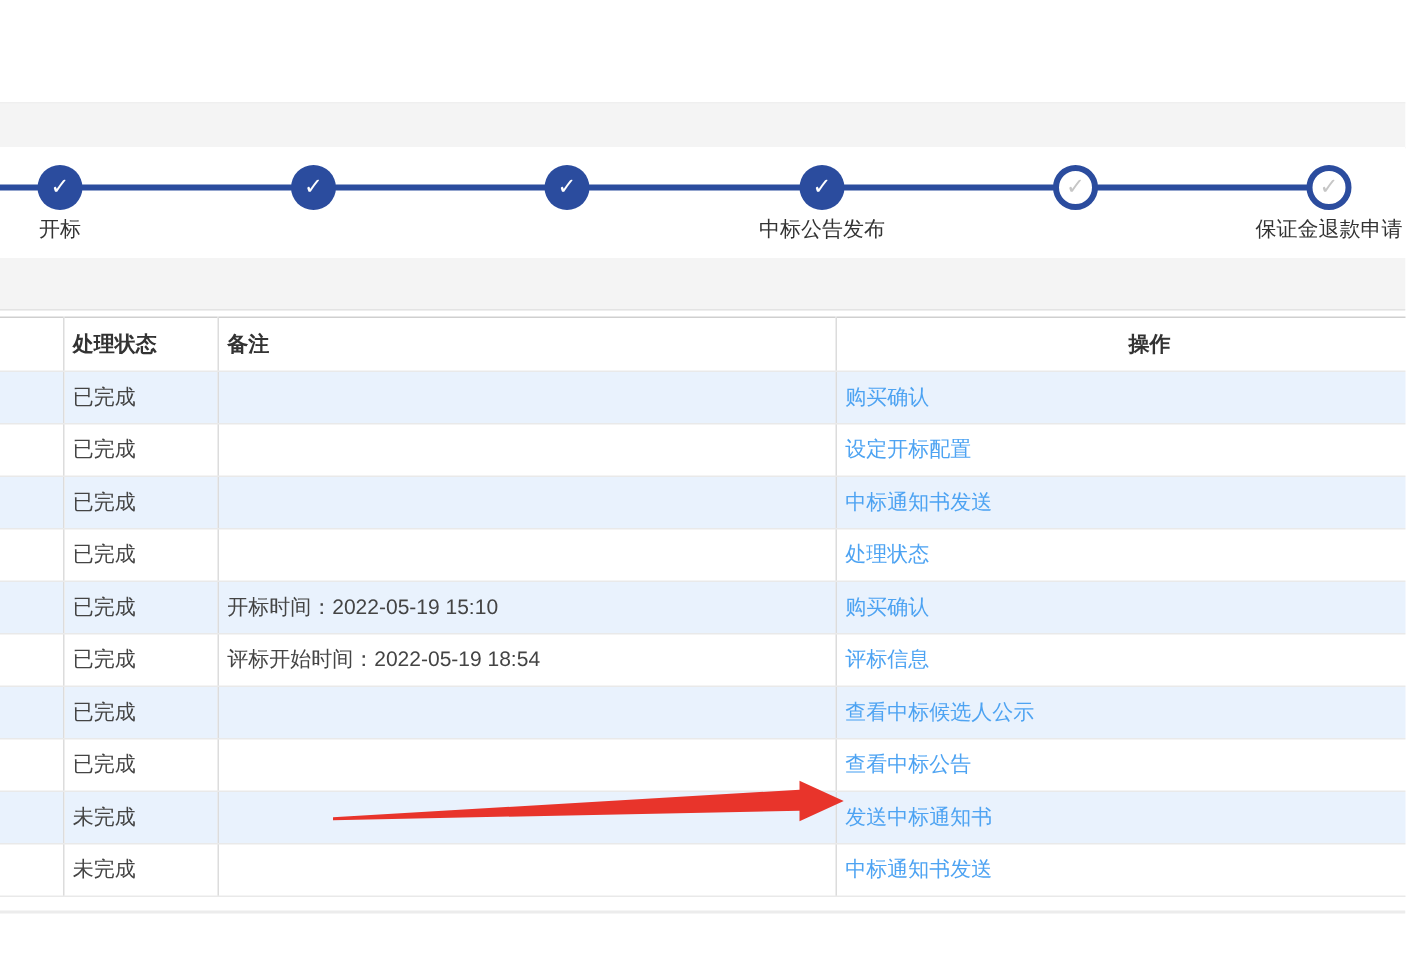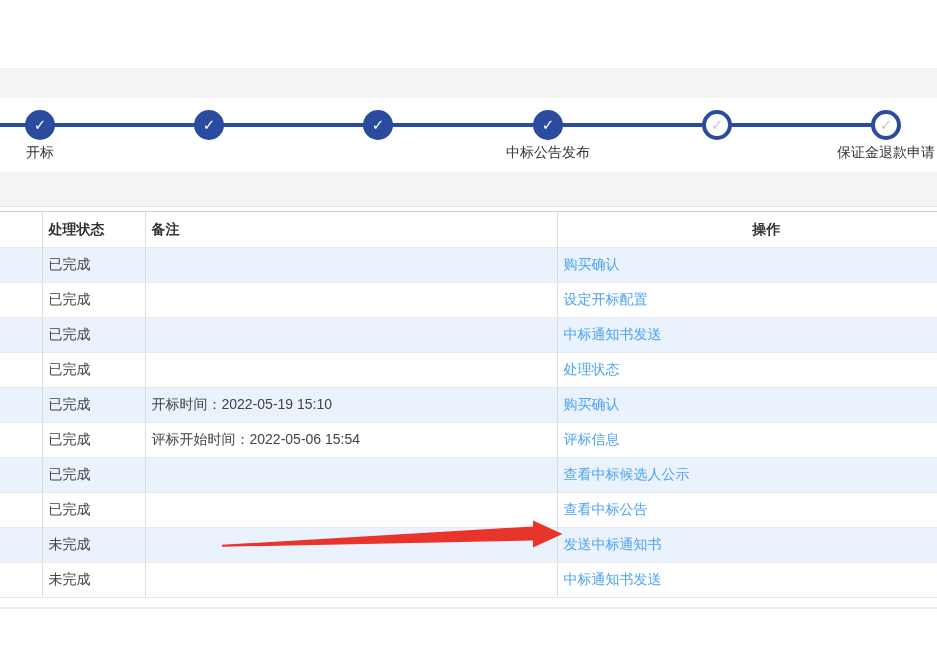--- a/index.html
+++ b/index.html
@@ -135,21 +135,21 @@
     <td class="cell-status">已完成</td>
     <td class="cell-remark">开标时间：2022-05-19 15:10</td>
     <td class="cell-action">
       <a class="action-link">购买确认</a>
     </td>
   </tr>
 
   <tr class="even">
     <td class="cell-index"></td>
     <td class="cell-status">已完成</td>
-    <td class="cell-remark">评标开始时间：2022-05-06 15:54</td>
+    <td class="cell-remark">评标开始时间：2022-05-19 18:54</td>
     <td class="cell-action">
       <a class="action-link">评标信息</a>
     </td>
   </tr>
 
   <tr class="odd">
     <td class="cell-index"></td>
     <td class="cell-status">已完成</td>
     <td class="cell-remark"></td>
     <td class="cell-action">

